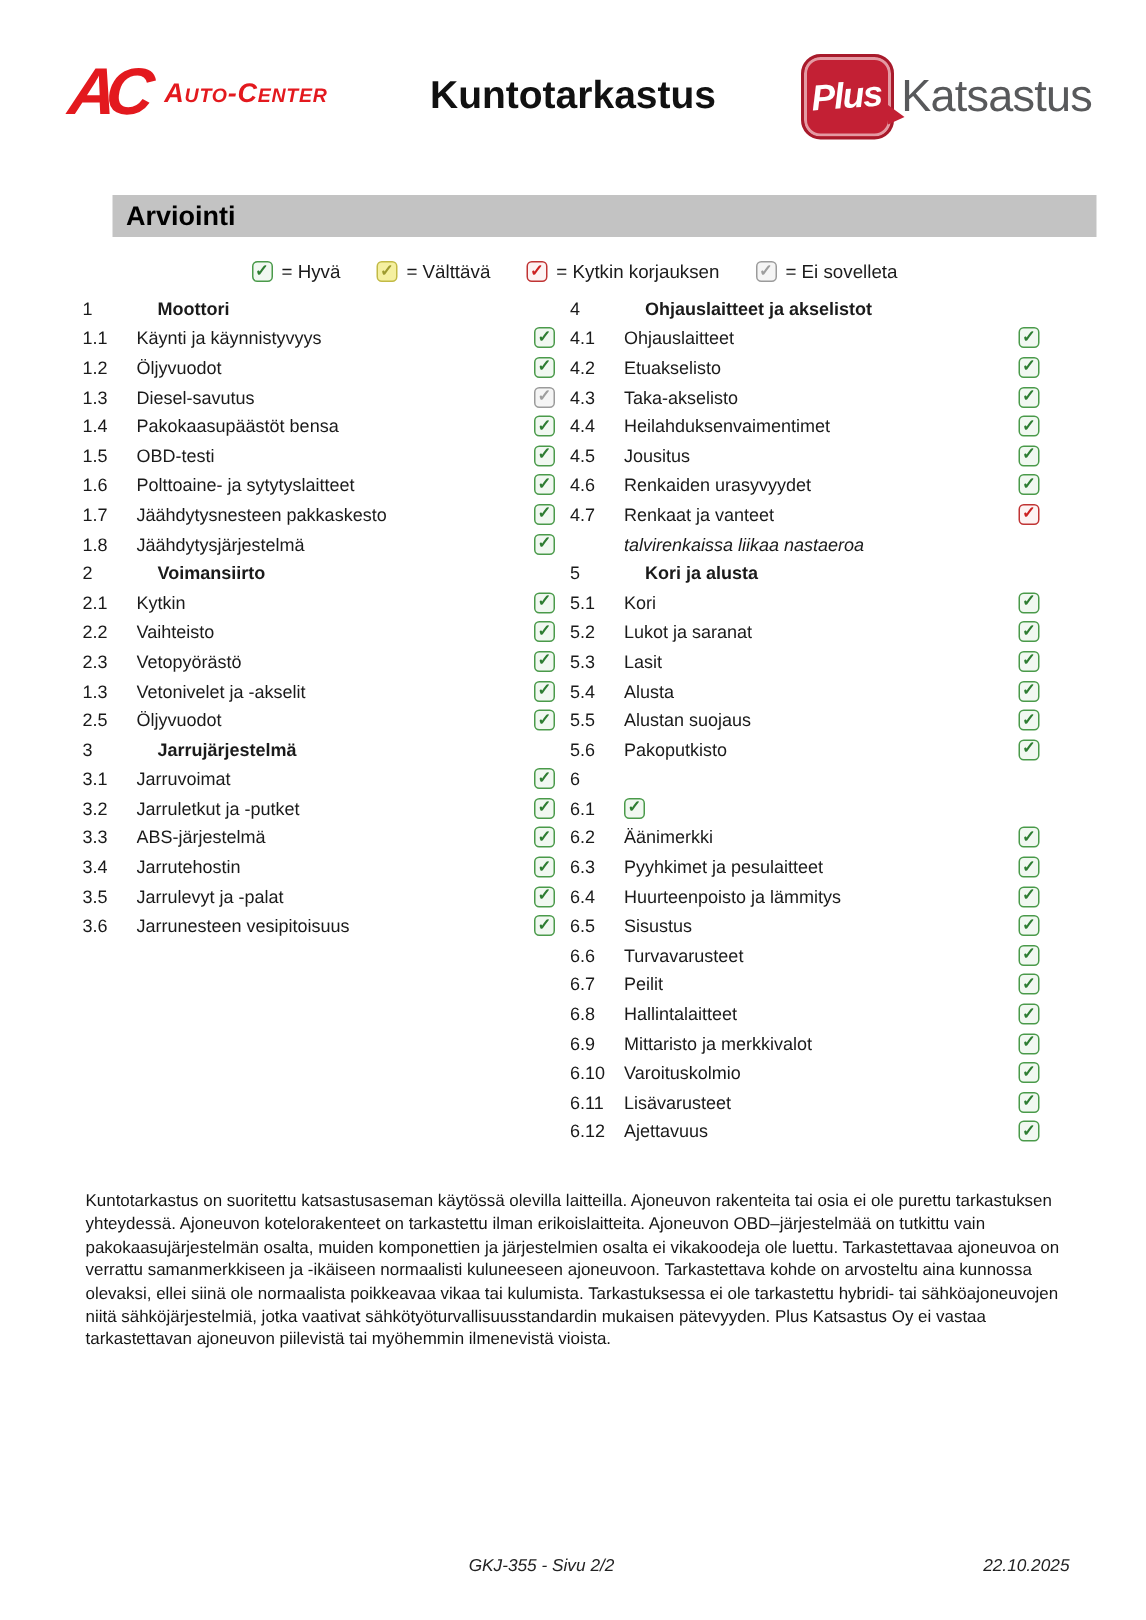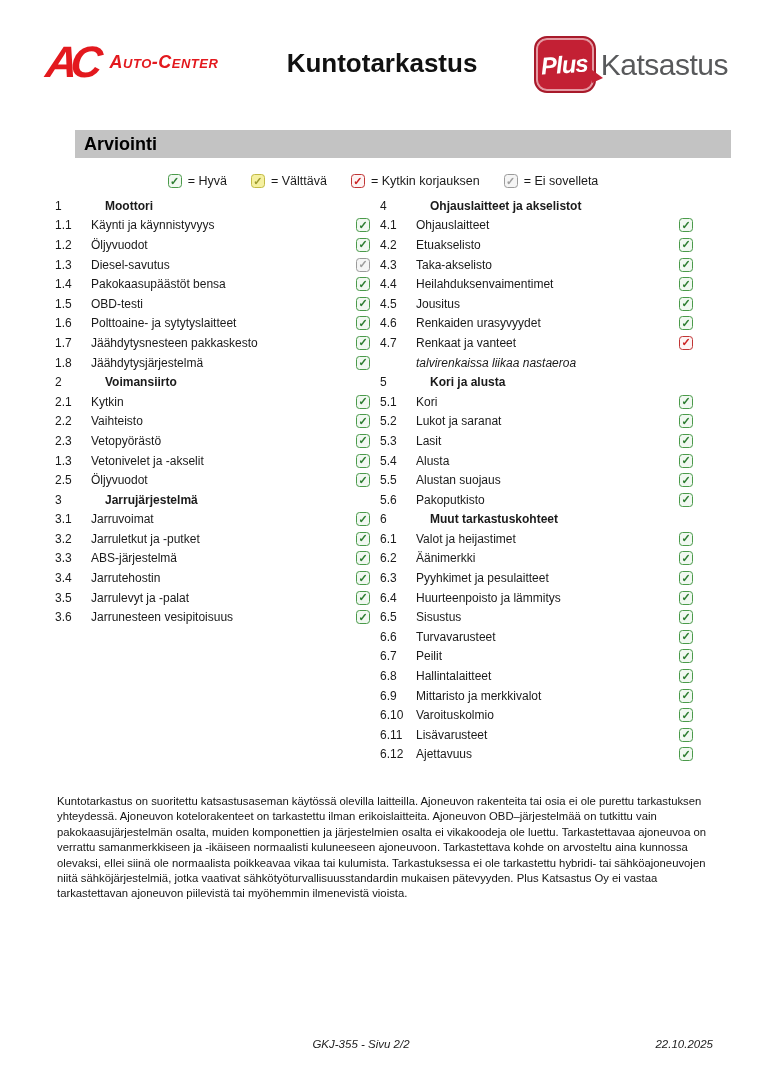--- a/index.html
+++ b/index.html
@@ -331,25 +331,23 @@
         <span class="lbl">Alustan suojaus</span>
         <span class="cbx" style="border-color: rgb(74, 154, 74); background: rgb(241, 248, 241); color: rgb(46, 125, 50);">✓</span>
       </div>
       <div class="row">
         <span class="num">5.6</span>
         <span class="lbl">Pakoputkisto</span>
         <span class="cbx" style="border-color: rgb(74, 154, 74); background: rgb(241, 248, 241); color: rgb(46, 125, 50);">✓</span>
       </div>
       <div class="row row--section">
         <span class="num">6</span>
-        <span class="lbl">Muut tarkastuskohteet</span>
       </div>
       <div class="row">
         <span class="num">6.1</span>
-        <span class="lbl">Valot ja heijastimet</span>
         <span class="cbx" style="border-color: rgb(74, 154, 74); background: rgb(241, 248, 241); color: rgb(46, 125, 50);">✓</span>
       </div>
       <div class="row">
         <span class="num">6.2</span>
         <span class="lbl">Äänimerkki</span>
         <span class="cbx" style="border-color: rgb(74, 154, 74); background: rgb(241, 248, 241); color: rgb(46, 125, 50);">✓</span>
       </div>
       <div class="row">
         <span class="num">6.3</span>
         <span class="lbl">Pyyhkimet ja pesulaitteet</span>

